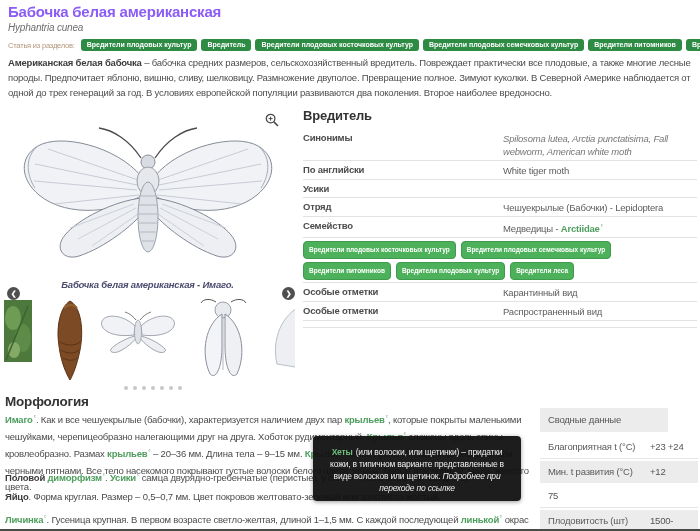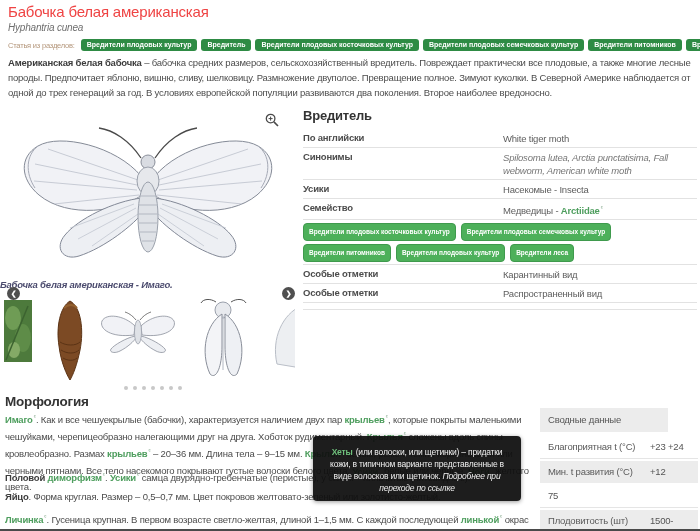--- a/index.html
+++ b/index.html
@@ -4,21 +4,21 @@
 <style>
   html,body{margin:0;padding:0}
   body{
     width:700px;height:531px;position:relative;overflow:hidden;
     background:#fff;color:#4c4c4c;
     font-family:"Liberation Sans",sans-serif;
     letter-spacing:-0.2px;
   }
   .abs{position:absolute}
   
-  .title{font-size:15px;font-weight:normal;color:#ef4444}
+  .title{font-size:15px;font-weight:bold;color:#8b5cf6}
   .latin{font-size:10px;font-style:italic;color:#6f6f6f}
   .tagsrow{display:flex;align-items:center;gap:4px;white-space:nowrap}
   .sections-label{font-size:7.5px;color:#b39579;margin-right:2px}
   .tag{
     display:inline-block;background:#2e8b44;color:#fff;
     font-size:7px;font-weight:bold;padding:2px 6px 3px;border-radius:3px;
     letter-spacing:0;cursor:pointer
   }
   .biotag{
     display:inline-block;background:#4db05a;border:1px solid #3f9a4d;color:#fff;
@@ -26,21 +26,21 @@
     letter-spacing:0;cursor:pointer
   }
   
   .para{font-size:9.5px;line-height:15px;color:#4c4c4c}
   .b{font-weight:bold;color:#3c3c3c}
   .i{font-style:italic}
   .lnk{color:#4e9e5e;font-weight:bold;cursor:pointer}
   .lnk::after{content:"ᶜ";font-size:6px;vertical-align:super;color:#9cb8a2;margin-left:1px;letter-spacing:0}
   
   .carousel{left:0;top:106px;width:295px;height:292px;overflow:hidden}
-  .caption{width:295px;text-align:left;font-size:9.5px;font-weight:bold;font-style:italic;color:#4b4b6e}
+  .caption{width:295px;text-align:center;font-size:9.5px;font-weight:bold;font-style:italic;color:#4b4b6e}
   .navbtn{
     width:13px;height:13px;border-radius:50%;background:#4f4f4f;color:#fff;
     font-size:7px;line-height:13px;text-align:center;cursor:pointer;font-weight:bold
   }
   .dotsrow{display:flex;gap:5px}
   .dot{width:4px;height:4px;border-radius:50%;background:#c8c8c8;cursor:pointer}
   
   .card-h{font-size:13px;font-weight:bold;color:#333}
   .prow{display:flex;border-bottom:1px solid #e2e2e2;padding:3px 0 2px}
   .plabel{width:200px;flex:none;font-size:9.5px;font-weight:bold;color:#4c4c4c;line-height:12px}
@@ -172,30 +172,33 @@
       <span class="dot"></span>
       <span class="dot"></span>
       <span class="dot"></span>
     </div>
 </div>
 
 <div class="abs" style="left:303px;top:108px;width:394px">
   <div class="card-h" style="margin-bottom:6px">Вредитель</div>
 
   <div class="prow">
+    <div class="plabel">Синонимы</div>
+    <div class="pval syn">Spilosoma lutea, Arctia punctatisima, Fall webworm, American white moth</div>
+  </div>
+  <div class="prow">
     <div class="plabel">По английски</div>
     <div class="pval">White tiger moth</div>
   </div>
   <div class="prow">
-    <div class="plabel">Синонимы</div>
-    <div class="pval syn">Spilosoma lutea, Arctia punctatisima, Fall webworm, American white moth</div>
-  </div>
-  <div class="prow">
     <div class="plabel">Усики</div>
-    <div class="pval">Насекомые - Insecta</div>
+  </div>
+  <div class="prow">
+    <div class="plabel">Отряд</div>
+    <div class="pval">Чешуекрылые (Бабочки) - Lepidoptera</div>
   </div>
   <div class="prow">
     <div class="plabel">Семейство</div>
     <div class="pval">
       <span>Медведицы - </span><span class="lnk">Arctiidae</span>
     </div>
   </div>
   <div class="prow">
     <div class="pval biotags">
         <span class="biotag">Вредители плодовых косточковых культур</span>

